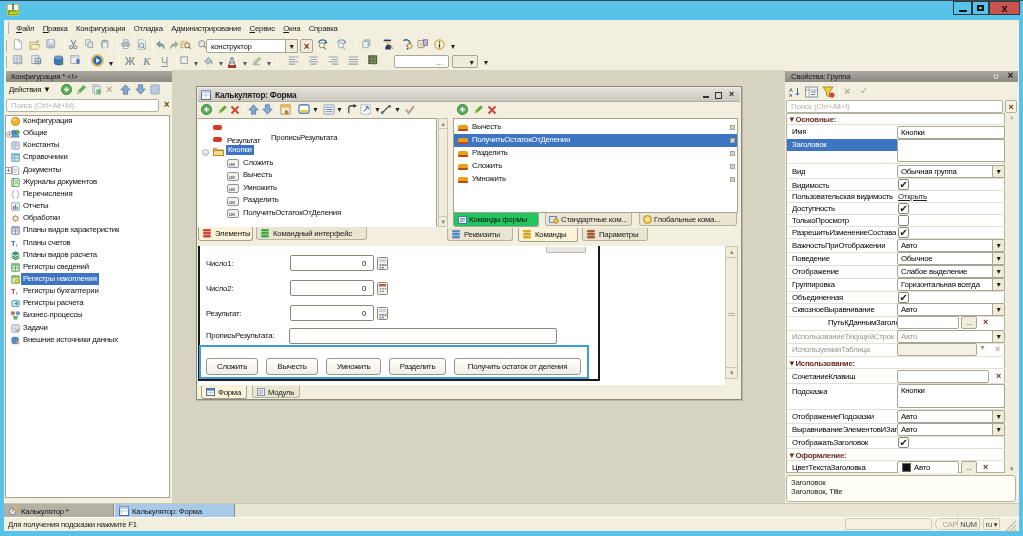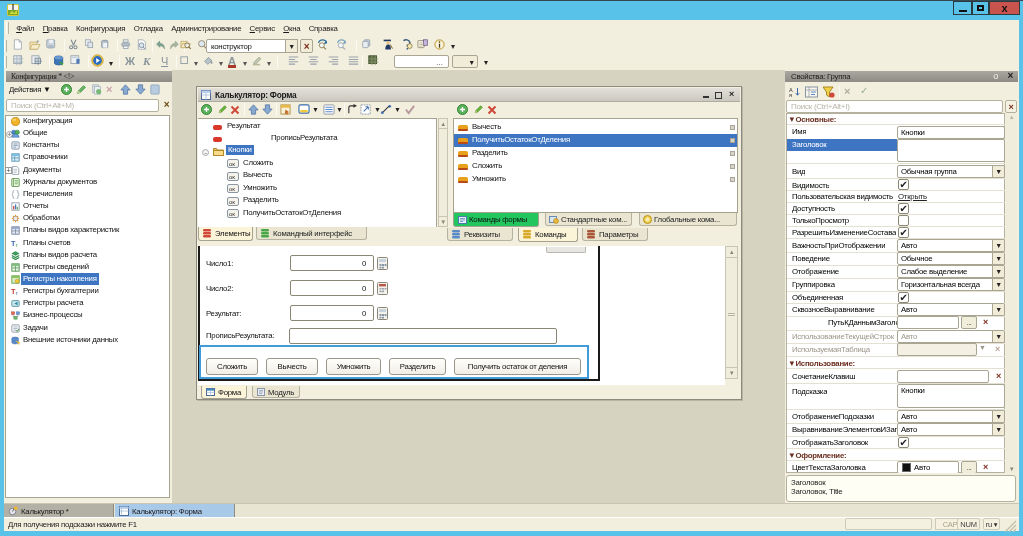--- a/index.html
+++ b/index.html
@@ -337,21 +337,21 @@
     <div class="abs" style="left:390px;top:1px;width:55px;height:13px;background:#fff;border:1px solid #a8a593;border-radius:2px;"></div>
     <div class="abs" style="left:432px;top:3px;font-size:9px;color:#8a8776;">...</div>
     <div class="abs" style="left:448px;top:1px;width:26px;height:13px;background:#f0ecd8;border:1px solid #a8a593;border-radius:2px;">
         <div style="position:absolute;right:2px;top:3px;font-size:7px;color:#222;">▼</div>
       </div>
     <div class="abs" style="left:480px;top:4px;font-size:8px;color:#222;">▾</div>
   </div>
 
   <div id="leftpanel" class="abs"></div>
   <div id="leftpanelc" class="abs" style="left:4px;top:70px;width:168px;height:433px;">
-    <div class="phead abs" style="left:2px;top:1px;width:196px;padding:0 0 8px 5px;line-height:11px;font-family:Liberation Serif, serif;">Конфигурация * &lt;!&gt;<span style="position:absolute;right:18px;top:0;color:#f0f0e8;font-size:9px;">o</span><span style="position:absolute;right:4px;top:-1px;color:#1c1c1c;font-weight:bold;font-size:10px;">×</span></div>
+    <div class="phead abs" style="left:2px;top:1px;width:196px;padding:0 0 8px 5px;line-height:11px;">Конфигурация * &lt;!&gt;<span style="position:absolute;right:18px;top:0;color:#f0f0e8;font-size:9px;">o</span><span style="position:absolute;right:4px;top:-1px;color:#1c1c1c;font-weight:bold;font-size:10px;">×</span></div>
     <div class="abs" style="left:5px;top:15px;font-size:7.8px;color:#111;">Действия <span style="font-size:8px;">▼</span></div>
     <svg class="abs" style="left:57px;top:14px" width="11" height="11" viewBox="0 0 13 13">
         <circle cx="6.5" cy="6.5" r="6" fill="#58b058" stroke="#2a7a2a"></circle>
         <path d="M6.5 3.5v6M3.5 6.5h6" stroke="#fff" stroke-width="1.6"></path>
       </svg>
     <svg class="abs" style="left:72px;top:14px" width="11" height="11" viewBox="0 0 13 13">
         <path d="M2 11l1-3 6-6 2 2-6 6z" fill="#68b868" stroke="#3a8a3a"></path>
         <path d="M2 11l3-1-2-2z" fill="#e8d8a8"></path>
       </svg>
     <svg class="abs" style="left:87px;top:14px" width="11" height="11" viewBox="0 0 13 13">
@@ -535,21 +535,21 @@
       <svg class="abs" style="left:289px;top:3px" width="10" height="10" viewBox="0 0 10 10">
           <path d="M1.5 1.5l7 7M8.5 1.5l-7 7" stroke="#d04838" stroke-width="2"></path>
         </svg>
     </div>
 
     <div class="abs" style="left:1px;top:31px;width:239px;height:109px;background:#fff;border-top:1px solid #a5a290;border-right:1px solid #a5a290;"></div>
     <div id="mtree" class="abs" style="left:1px;top:31px;width:239px;height:109px;overflow:hidden;font-size:7.8px;">
       <svg class="abs" style="left:15px;top:7px" width="9" height="5" viewBox="0 0 9 5">
           <rect x="0" y="0" width="9" height="5" rx="2" fill="#d8372a"></rect>
         </svg>
-      <div class="abs" style="left:29px;top:3px;color:#111;">Результат</div>
+      <div class="abs" style="left:29px;top:18px;color:#111;">Результат</div>
       <svg class="abs" style="left:15px;top:19px" width="9" height="5" viewBox="0 0 9 5">
           <rect x="0" y="0" width="9" height="5" rx="2" fill="#d8372a"></rect>
         </svg>
       <div class="abs" style="left:29px;top:15px;color:#111;margin-left:44px;">ПрописьРезультата</div>
       <div class="abs" style="left:4px;top:31px;width:7px;height:7px;border:1px solid #aaa;border-radius:50%;background:#f4f4f4;font-size:8px;line-height:5px;text-align:center;color:#666;">-</div>
       <svg class="abs" style="left:15px;top:29px" width="11" height="9" viewBox="0 0 11 9">
           <path d="M.5 1.5h3l1 1.5h6v5.5H.5z" fill="#f0c868" stroke="#b08828"></path>
           <path d="M.5 3.5h10v5H.5z" fill="#f8dc8c" stroke="#b08828"></path>
         </svg>
       <div class="abs" style="left:28px;top:27px;background:#3e75c3;color:#fff;padding:0 2px;height:10px;line-height:10px;">Кнопки</div>
@@ -875,20 +875,20 @@
           <path d="M.5 5h9M2.5 2.5v7" stroke="#9ab4d4" stroke-width=".7"></path>
         </svg>
       <span style="position:absolute;left:17px;top:3px;font-size:7.8px;color:#1a1a1a;">Калькулятор: Форма</span>
     </div>
   </div>
 
   <div id="statusbar" class="abs"></div>
   <div class="abs" style="left:8px;top:520px;font-size:7.8px;color:#222;">Для получения подсказки нажмите F1</div>
   <div id="statusright" class="abs" style="left:845px;top:518px;">
     <span style="position:absolute;left:0;width:87px;height:12px;border:1px solid #cdcaba;border-radius:2px;background:#f4f1e0;"></span>
-    <span style="position:absolute;left:90px;width:30px;height:12px;border:1px solid #cdcaba;border-radius:0;background:#f4f1e0;color:#a8a08a;font-size:7.5px;text-align:center;line-height:11px;">CAP</span>
+    <span style="position:absolute;left:90px;width:30px;height:12px;border:1px solid #cdcaba;border-radius:6px;background:#f4f1e0;color:#a8a08a;font-size:7.5px;text-align:center;line-height:11px;">CAP</span>
     <span style="position:absolute;left:112px;width:23px;height:12px;border:1px solid #cdcaba;border-radius:2px;background:#f4f1e0;color:#444;font-size:7.5px;text-align:center;line-height:11px;">NUM</span>
     <span style="position:absolute;left:138px;width:17px;height:12px;border:1px solid #cdcaba;border-radius:2px;background:#f4f1e0;color:#333;font-size:7.5px;text-align:center;line-height:11px;">ru ▾</span>
     <svg style="position:absolute;left:158px;top:2px" width="14" height="12" viewBox="0 0 14 12">
         <path d="M13 1L2 12M13 5L6 12M13 9l-3 3" stroke="#c0bda8" stroke-width="1.2"></path>
       </svg>
   </div>
 </div>
 
 </body></html>

